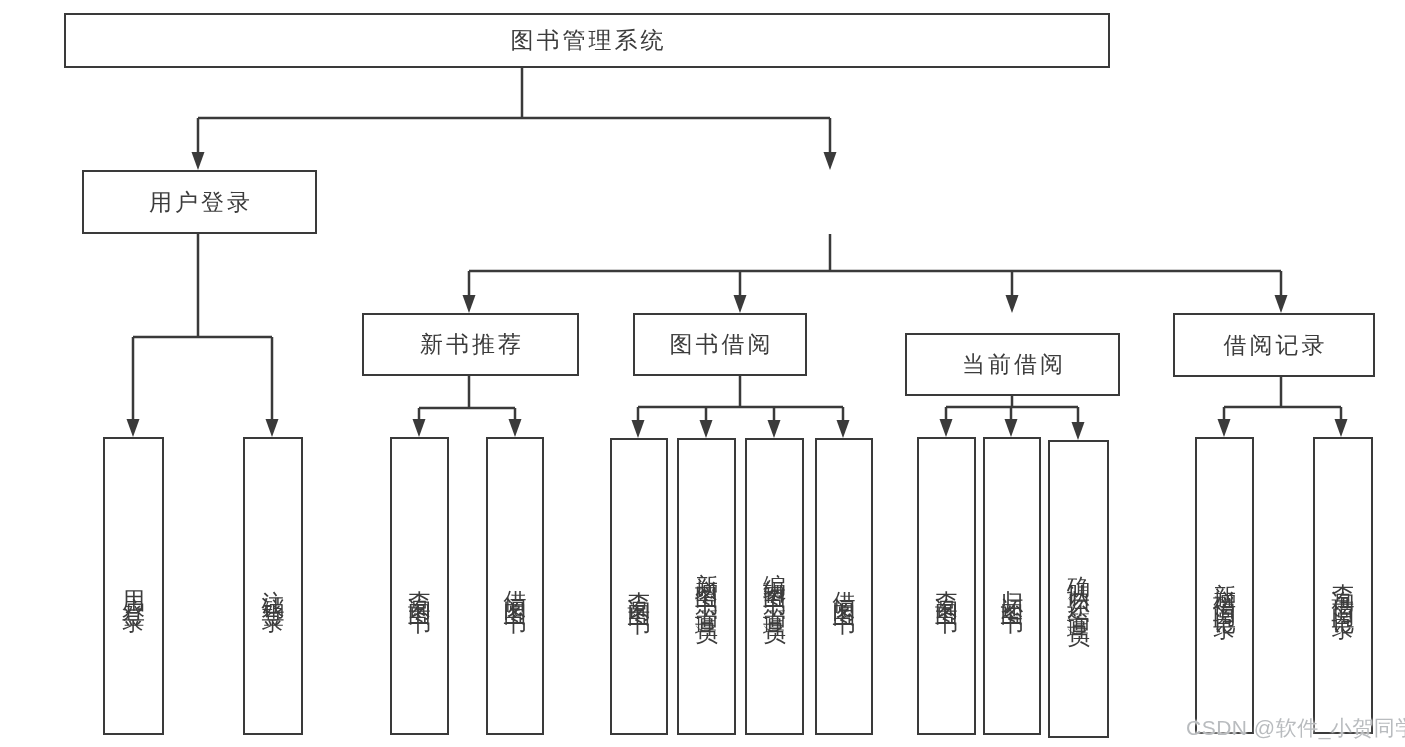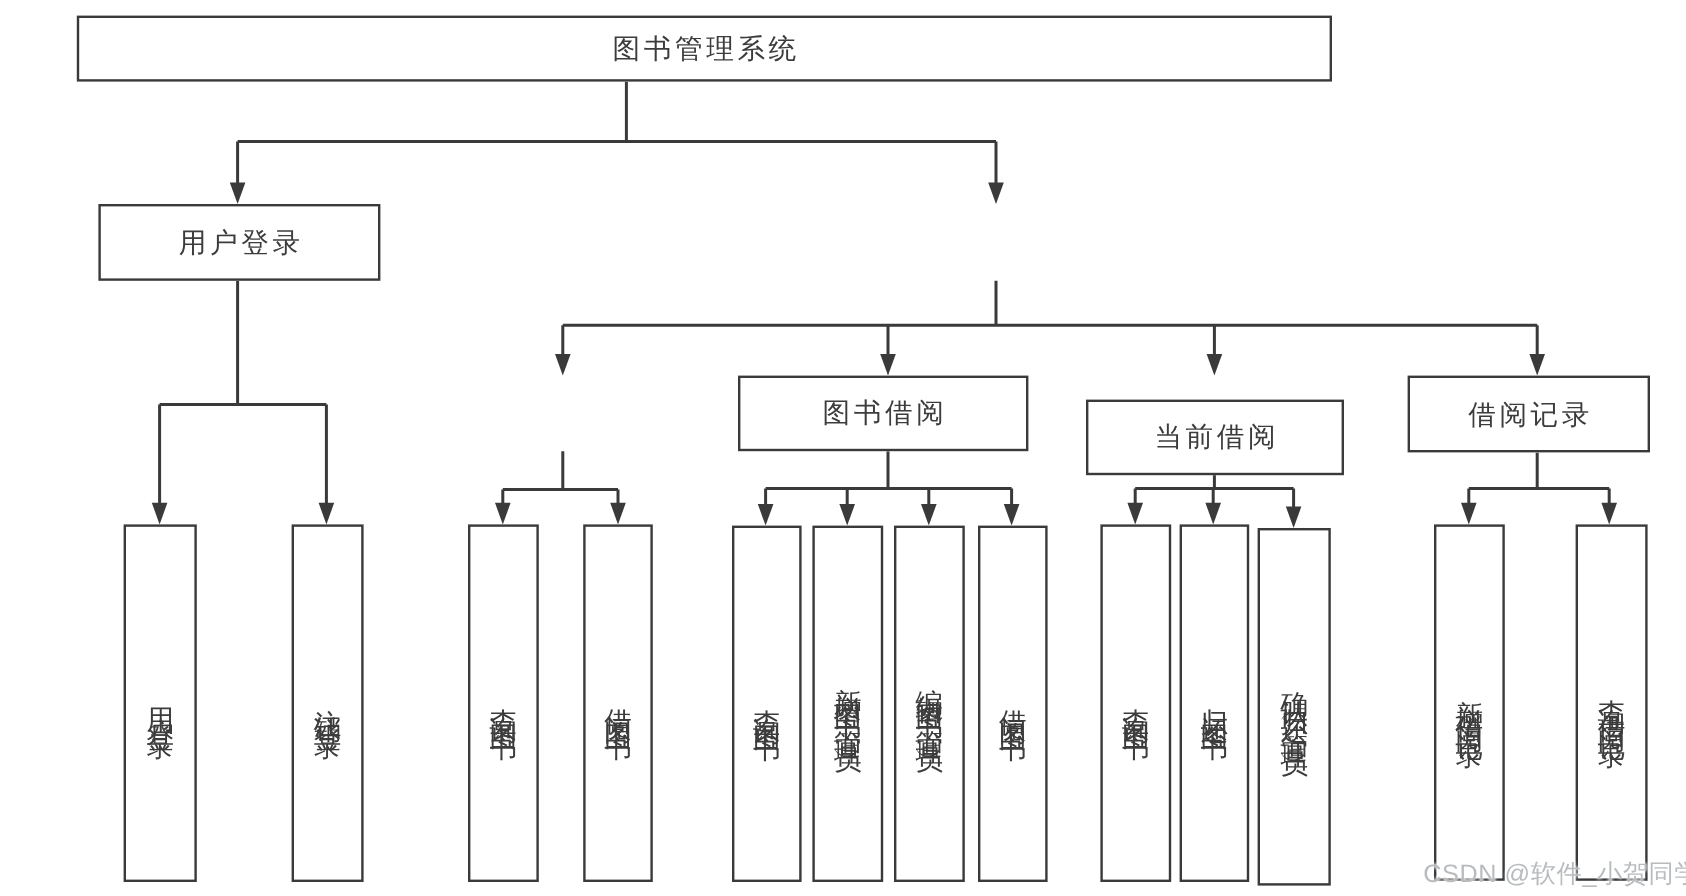--- a/index.html
+++ b/index.html
@@ -62,21 +62,22 @@
       <polygon points="1071.5,422 1084.5,422 1078,440"></polygon>
       <polygon points="1217.5,419 1230.5,419 1224,437"></polygon>
       <polygon points="1334.5,419 1347.5,419 1341,437"></polygon>
     </g>
   </svg>
 
   <div class="node hbox" style="left:20px;top:13px;width:1046px;height:55px;margin-left:44px;">图书管理系统</div>
 
   <div class="node hbox" style="left:82px;top:170px;width:235px;height:64px;">用户登录</div>
 
-  <div class="node hbox" style="left:615px;top:313px;width:242px;height:63px;">图书借阅</div>
+  <div class="node hbox" style="left:362px;top:313px;width:217px;height:63px;">新书推荐</div>
+  <div class="node hbox" style="left:633px;top:313px;width:174px;height:63px;">图书借阅</div>
   <div class="node hbox" style="left:905px;top:313px;width:215px;height:63px;margin-top:20px;">当前借阅</div>
   <div class="node hbox" style="left:1173px;top:313px;width:202px;height:64px;">借阅记录</div>
 
   <div class="node vbox" style="left:103px;top:437px;width:61px;height:298px;">
     <span>用户登录</span>
   </div>
   <div class="node vbox" style="left:243px;top:437px;width:60px;height:298px;">
     <span>注销登录</span>
   </div>
 

